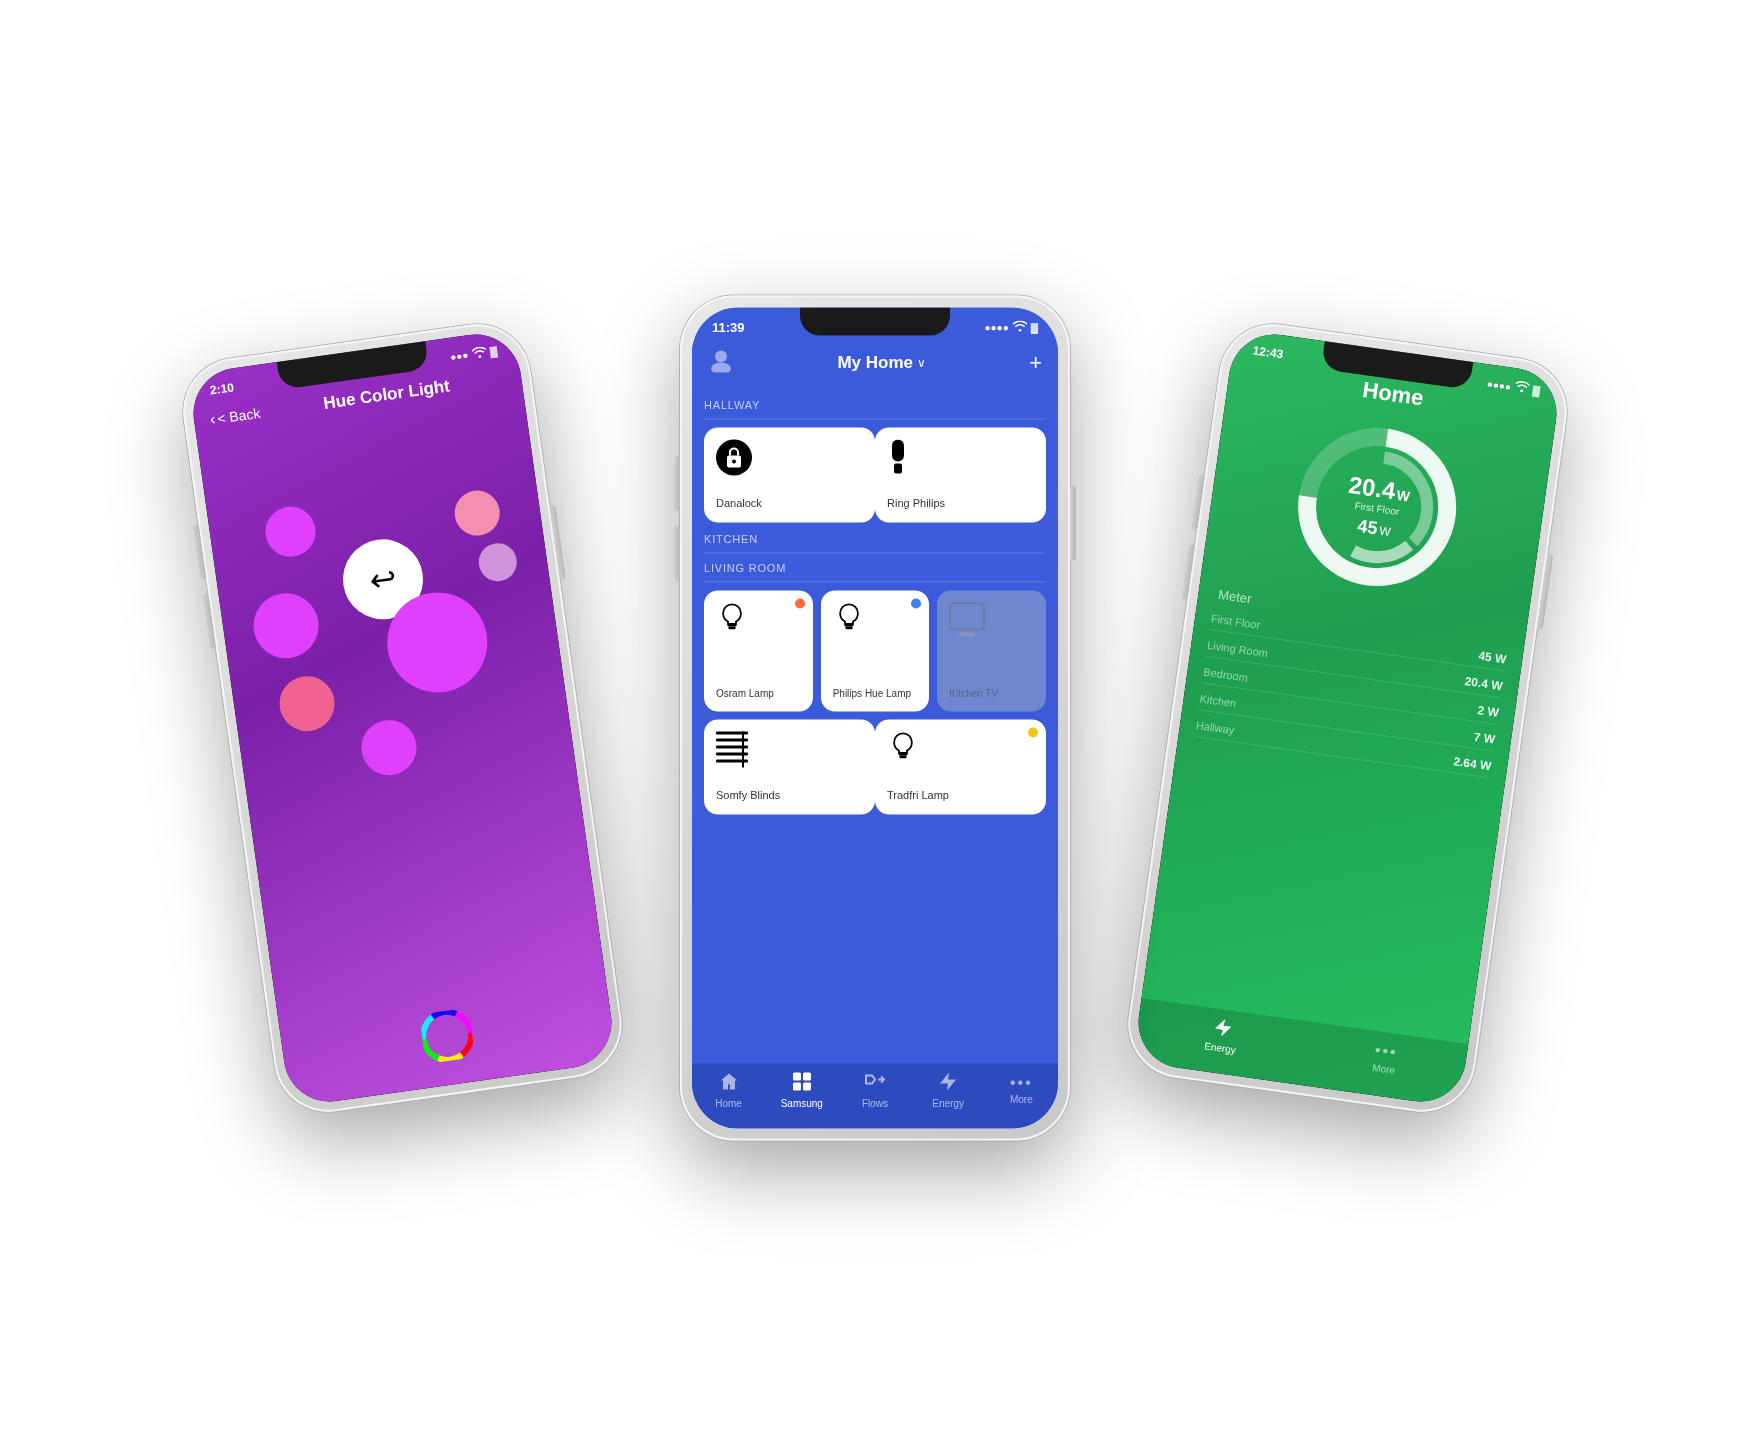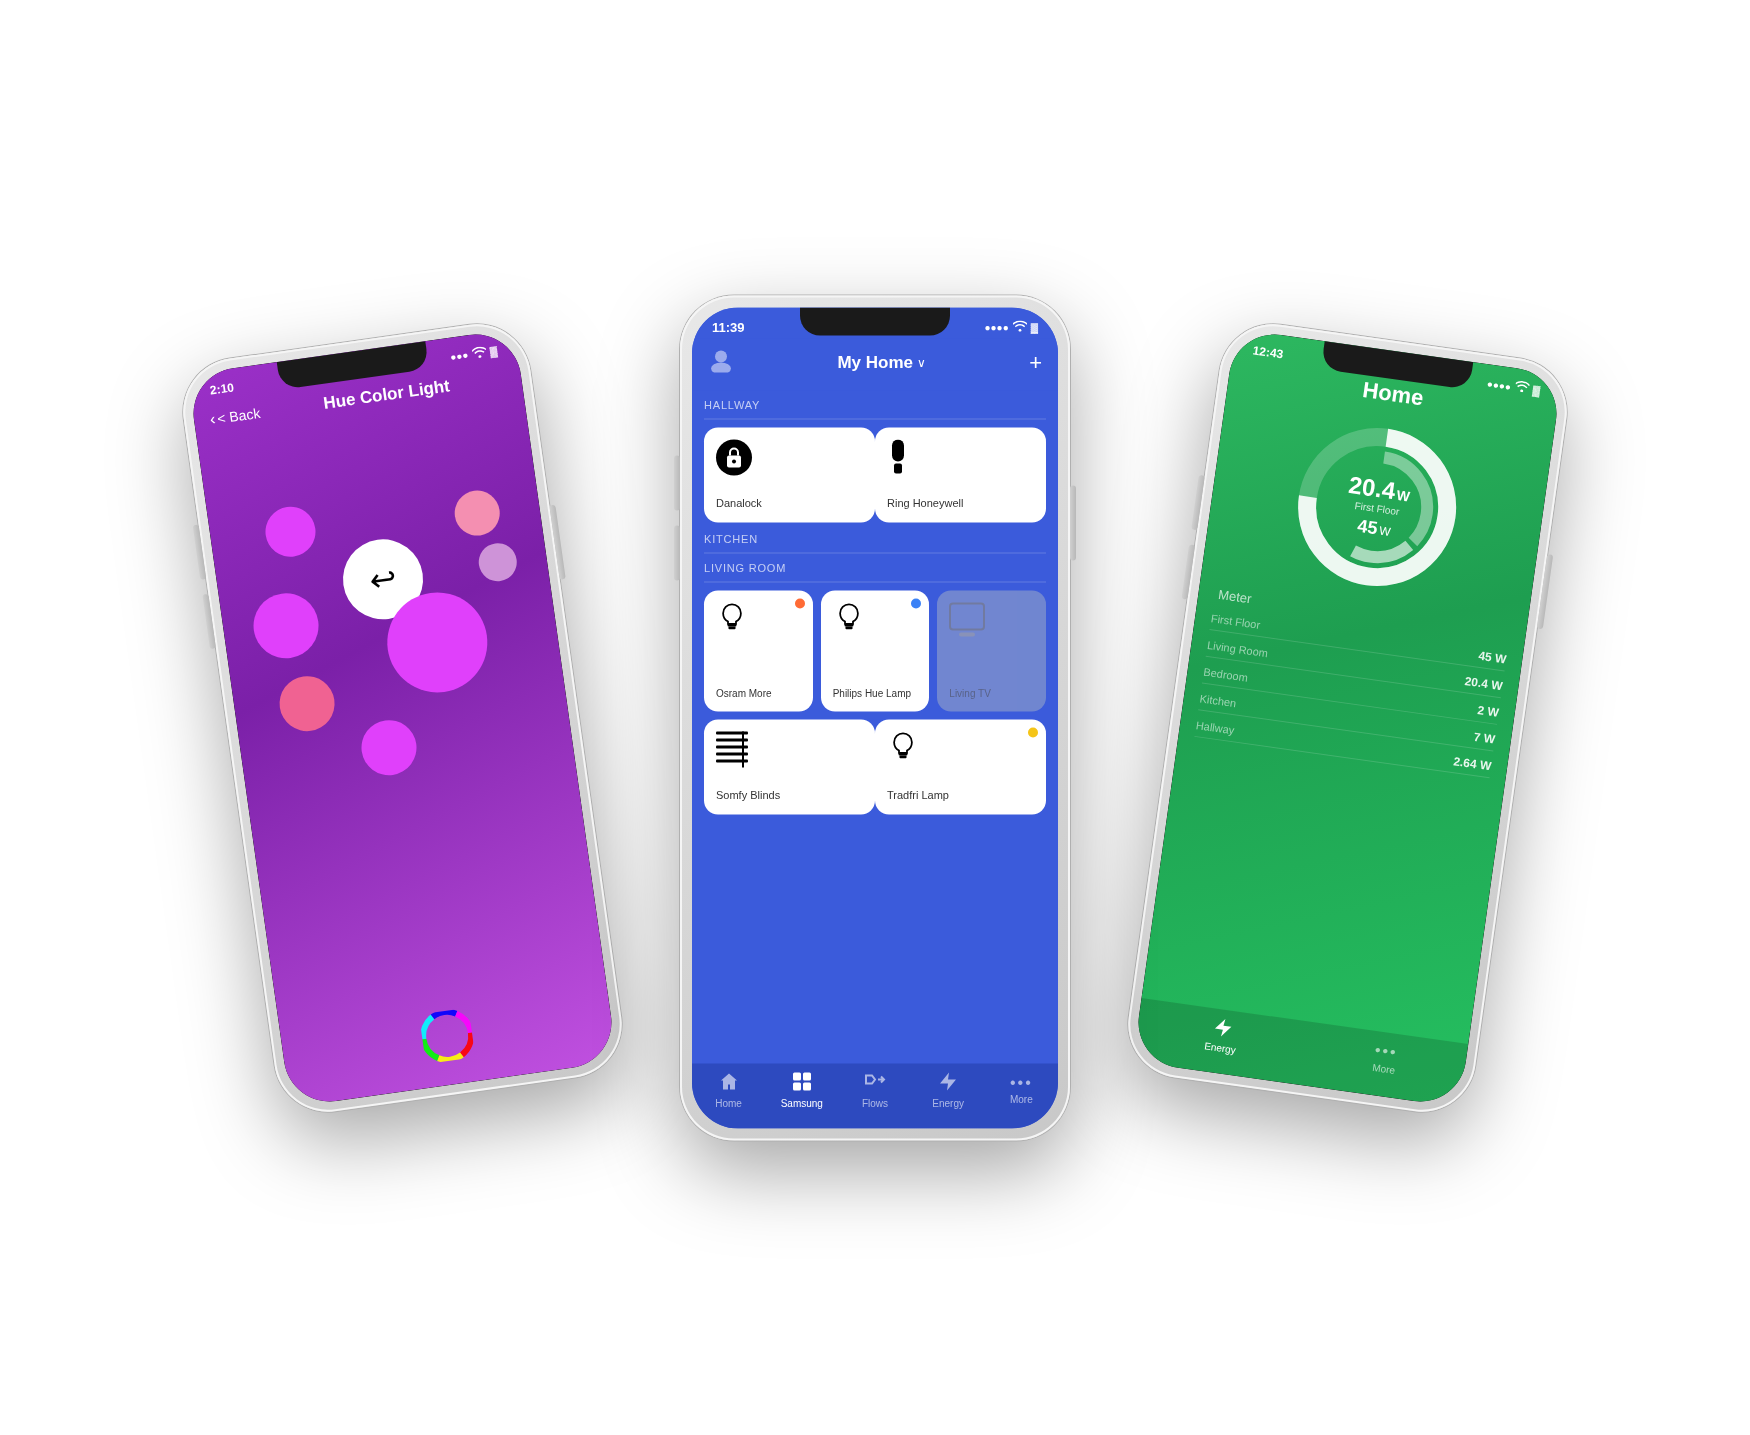--- a/index.html
+++ b/index.html
@@ -633,41 +633,41 @@
               <span class="device-name">Danalock</span>
             </div>
 
             <div class="device-card">
               <div class="device-icon-area">
                 <svg width="22" height="36" viewBox="0 0 22 36" fill="black">
                   <rect x="5" y="0" width="12" height="22" rx="6"></rect>
                   <rect x="7" y="24" width="8" height="10" rx="2"></rect>
                 </svg>
               </div>
-              <span class="device-name">Ring Honeywell</span>
+              <span class="device-name">Ring Philips</span>
             </div>
           </div>
 
           <div class="section-label">KITCHEN</div>
           <div class="section-divider"></div>
 
           <div class="section-label">LIVING ROOM</div>
           <div class="section-divider"></div>
           <div class="devices-grid-3">
 
             <div class="device-card" style="position:relative;">
               <div class="device-icon-area">
                 <svg class="bulb-icon" viewBox="0 0 32 36" fill="none">
                   <path d="M16 2C10.5 2 6 6.5 6 12c0 4 2.2 7.5 5.5 9.5V24h9v-2.5C23.8 19.5 26 16 26 12c0-5.5-4.5-10-10-10z" stroke="black" stroke-width="2" fill="none"></path>
                   <rect x="11" y="24" width="10" height="3" rx="1" fill="black"></rect>
                   <rect x="12" y="27" width="8" height="3" rx="1" fill="black"></rect>
                 </svg>
               </div>
               <div class="color-dot" style="background:#ff6b35;top:8px;right:8px;width:10px;height:10px;"></div>
-              <span class="device-name" style="font-size:10px;">Osram More</span>
+              <span class="device-name" style="font-size:10px;">Osram Lamp</span>
             </div>
 
             <div class="device-card" style="position:relative;gap:48px;">
               <div class="device-icon-area">
                 <svg class="bulb-icon" viewBox="0 0 32 36" fill="none">
                   <path d="M16 2C10.5 2 6 6.5 6 12c0 4 2.2 7.5 5.5 9.5V24h9v-2.5C23.8 19.5 26 16 26 12c0-5.5-4.5-10-10-10z" stroke="black" stroke-width="2" fill="none"></path>
                   <rect x="11" y="24" width="10" height="3" rx="1" fill="black"></rect>
                   <rect x="12" y="27" width="8" height="3" rx="1" fill="black"></rect>
                 </svg>
               </div>
@@ -675,21 +675,21 @@
               <span class="device-name" style="font-size:10px;">Philips Hue Lamp</span>
             </div>
 
             <div class="device-card inactive">
               <div class="device-icon-area">
                 <div>
                   <div class="tv-icon" style="border-color:#888;"></div>
                   <div class="tv-stand"></div>
                 </div>
               </div>
-              <span class="device-name" style="font-size:10px;color:#666;">Living TV</span>
+              <span class="device-name" style="font-size:10px;color:#666;">Kitchen TV</span>
             </div>
           </div>
 
           <div class="devices-grid" style="margin-top:8px;">
 
             <div class="device-card">
               <div class="device-icon-area">
                 <div class="blinds-icon">
                   <div class="blind-bar"></div>
                   <div class="blind-bar"></div>

